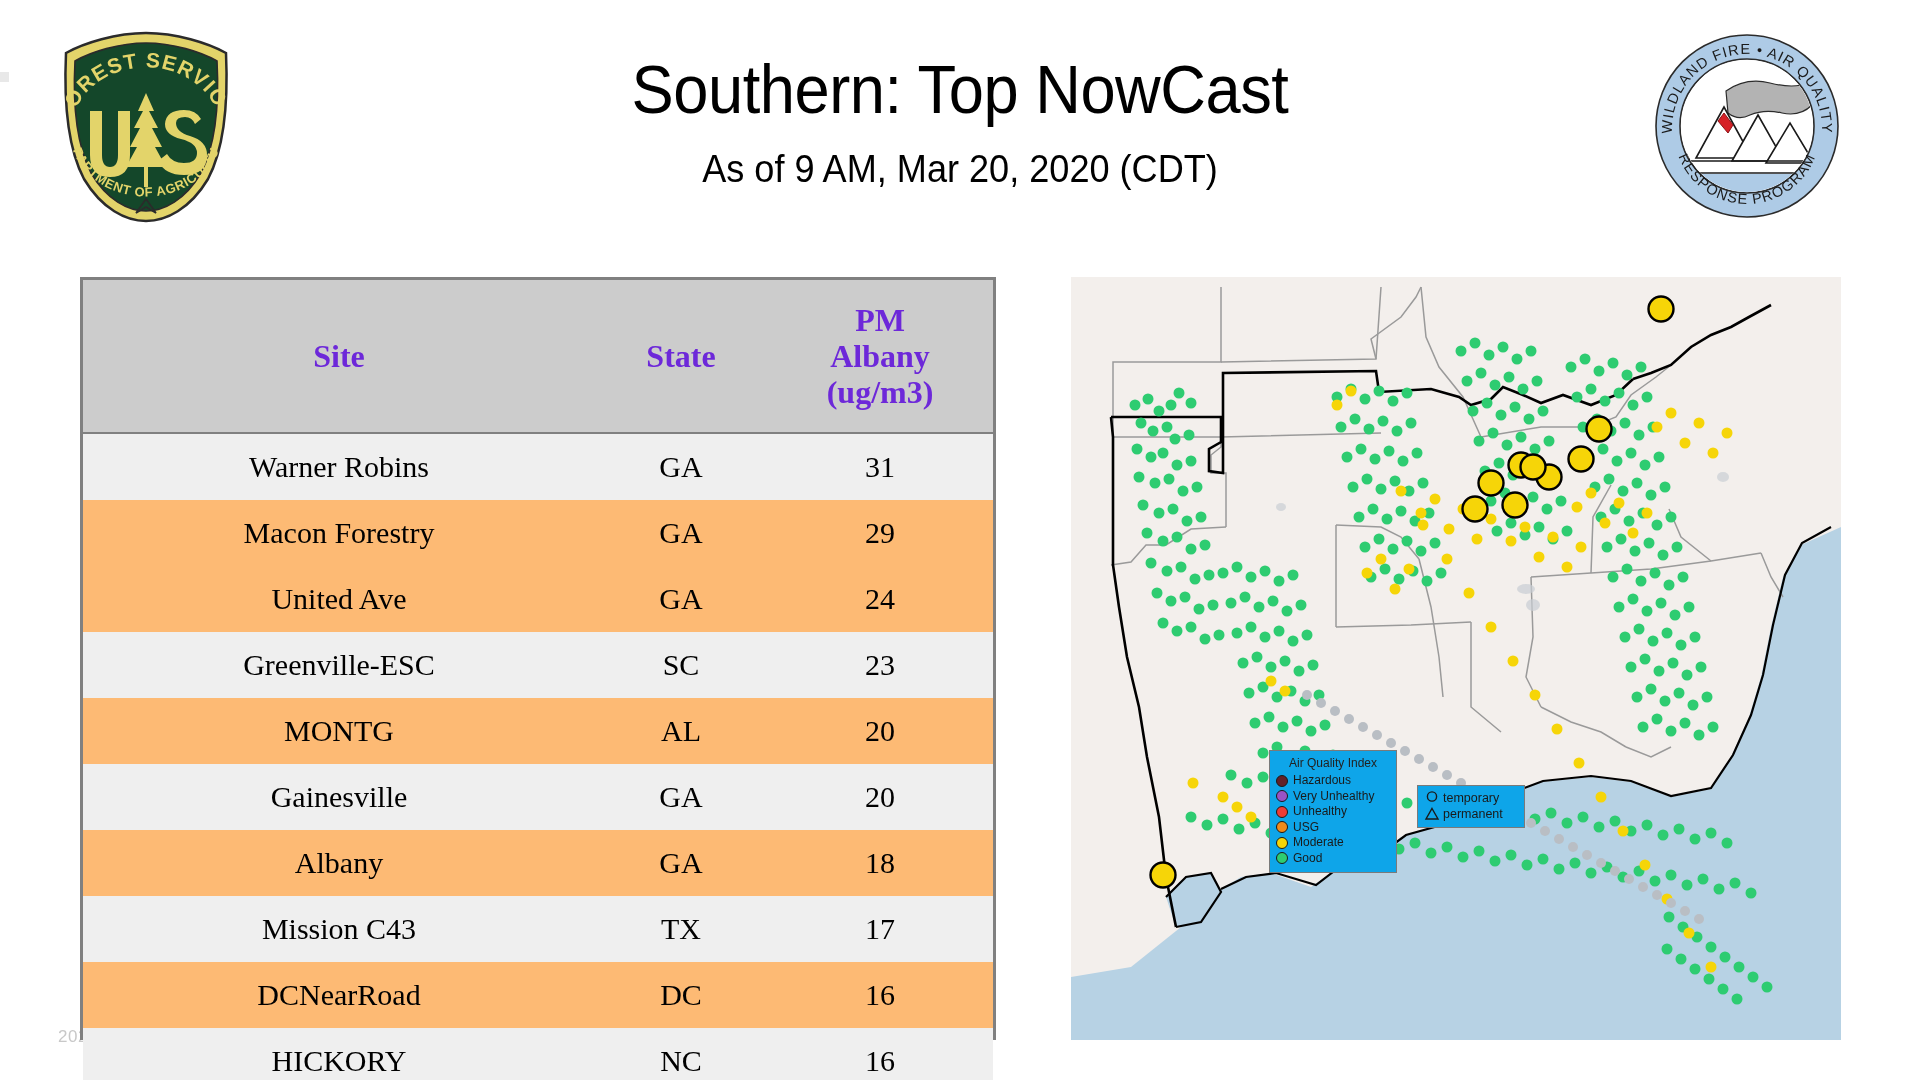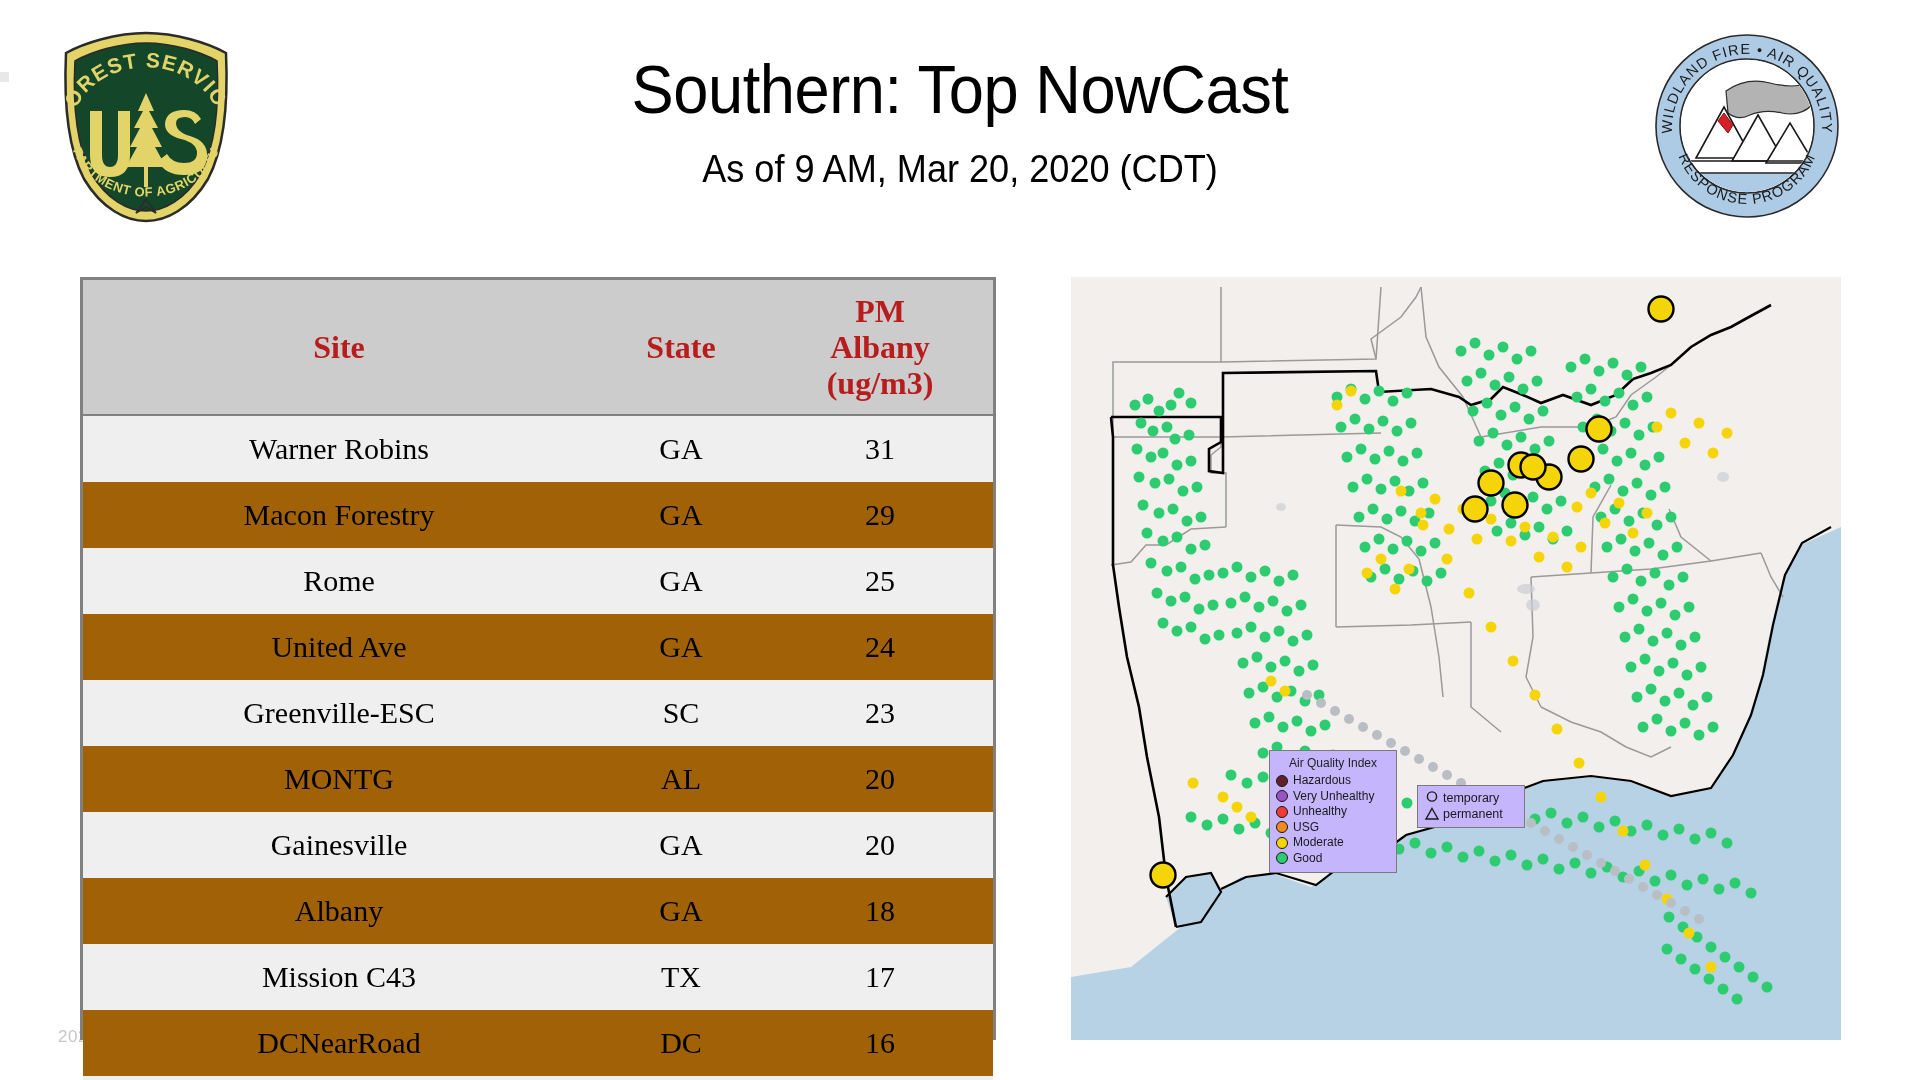--- a/index.html
+++ b/index.html
@@ -45,40 +45,40 @@
   }
   table#nowcast-table{
     border-collapse:collapse; width:100%; height:100%; table-layout:fixed;
     font-family:"Liberation Serif", serif;
   }
   #nowcast-table col.c-site{ width:512px; }
   #nowcast-table col.c-state{ width:172px; }
   #nowcast-table col.c-pm{ width:226px; }
 
   #nowcast-table thead th{
-    background:#cccccc; color:#b91c1c; font-weight:700; font-size:32px;
+    background:#cccccc; color:#6d28d9; font-weight:700; font-size:32px;
     line-height:36px; text-align:center; vertical-align:middle;
-    border-bottom:2px solid #808080; padding:13px 4px; height:126px;margin-top:33px;
+    border-bottom:2px solid #808080; padding:22px 4px; height:126px;margin-top:33px;
   }
   #nowcast-table tbody td{
     font-size:30px; color:#000; text-align:center; vertical-align:middle;
     height:58px; padding:16px 4px; font-weight:400;
   }
   #nowcast-table tbody tr.odd td{ background:#efefef; }
-  #nowcast-table tbody tr.even td{ background:#a16207; }
+  #nowcast-table tbody tr.even td{ background:#fdba74; }
 
   
   #map-panel{
     position:absolute; left:1071px; top:277px; width:770px; height:763px;
     background:#f3efec; overflow:hidden; z-index:2;
   }
   #map-svg{ position:absolute; left:0; top:0; width:770px; height:763px; }
 
   .legend-box{
-    position:absolute; background:#c4b5fd; border:1px solid #7a7a7a;
+    position:absolute; background:#0ea5e9; border:1px solid #7a7a7a;
     font-family:"Liberation Sans", sans-serif; color:#1a1a1a;
   }
   #aqi-legend{ left:198px; top:473px; width:128px; padding:5px 6px 6px 6px; }
   #aqi-legend .lg-title{ font-size:12px; text-align:center; margin-bottom:3px; color:#222; }
   #aqi-legend .lg-row{ display:flex; align-items:center; height:15.5px; }
   #aqi-legend .lg-dot{
     width:12px; height:12px; border-radius:50%; border:1.3px solid #1a1a1a;
     margin-right:5px; flex:0 0 auto;
   }
   #aqi-legend .lg-label{ font-size:12px; line-height:13px; white-space:nowrap; }
@@ -166,25 +166,20 @@
     <tbody id="table-body">
         <tr class="odd">
           <td>Warner Robins</td>
           <td>GA</td>
           <td>31</td>
         </tr>
         <tr class="even">
           <td>Macon Forestry</td>
           <td>GA</td>
           <td>29</td>
-        </tr>
-        <tr class="odd">
-          <td>Rome</td>
-          <td>GA</td>
-          <td>25</td>
         </tr>
         <tr class="even">
           <td>United Ave</td>
           <td>GA</td>
           <td>24</td>
         </tr>
         <tr class="odd">
           <td>Greenville-ESC</td>
           <td>SC</td>
           <td>23</td>

